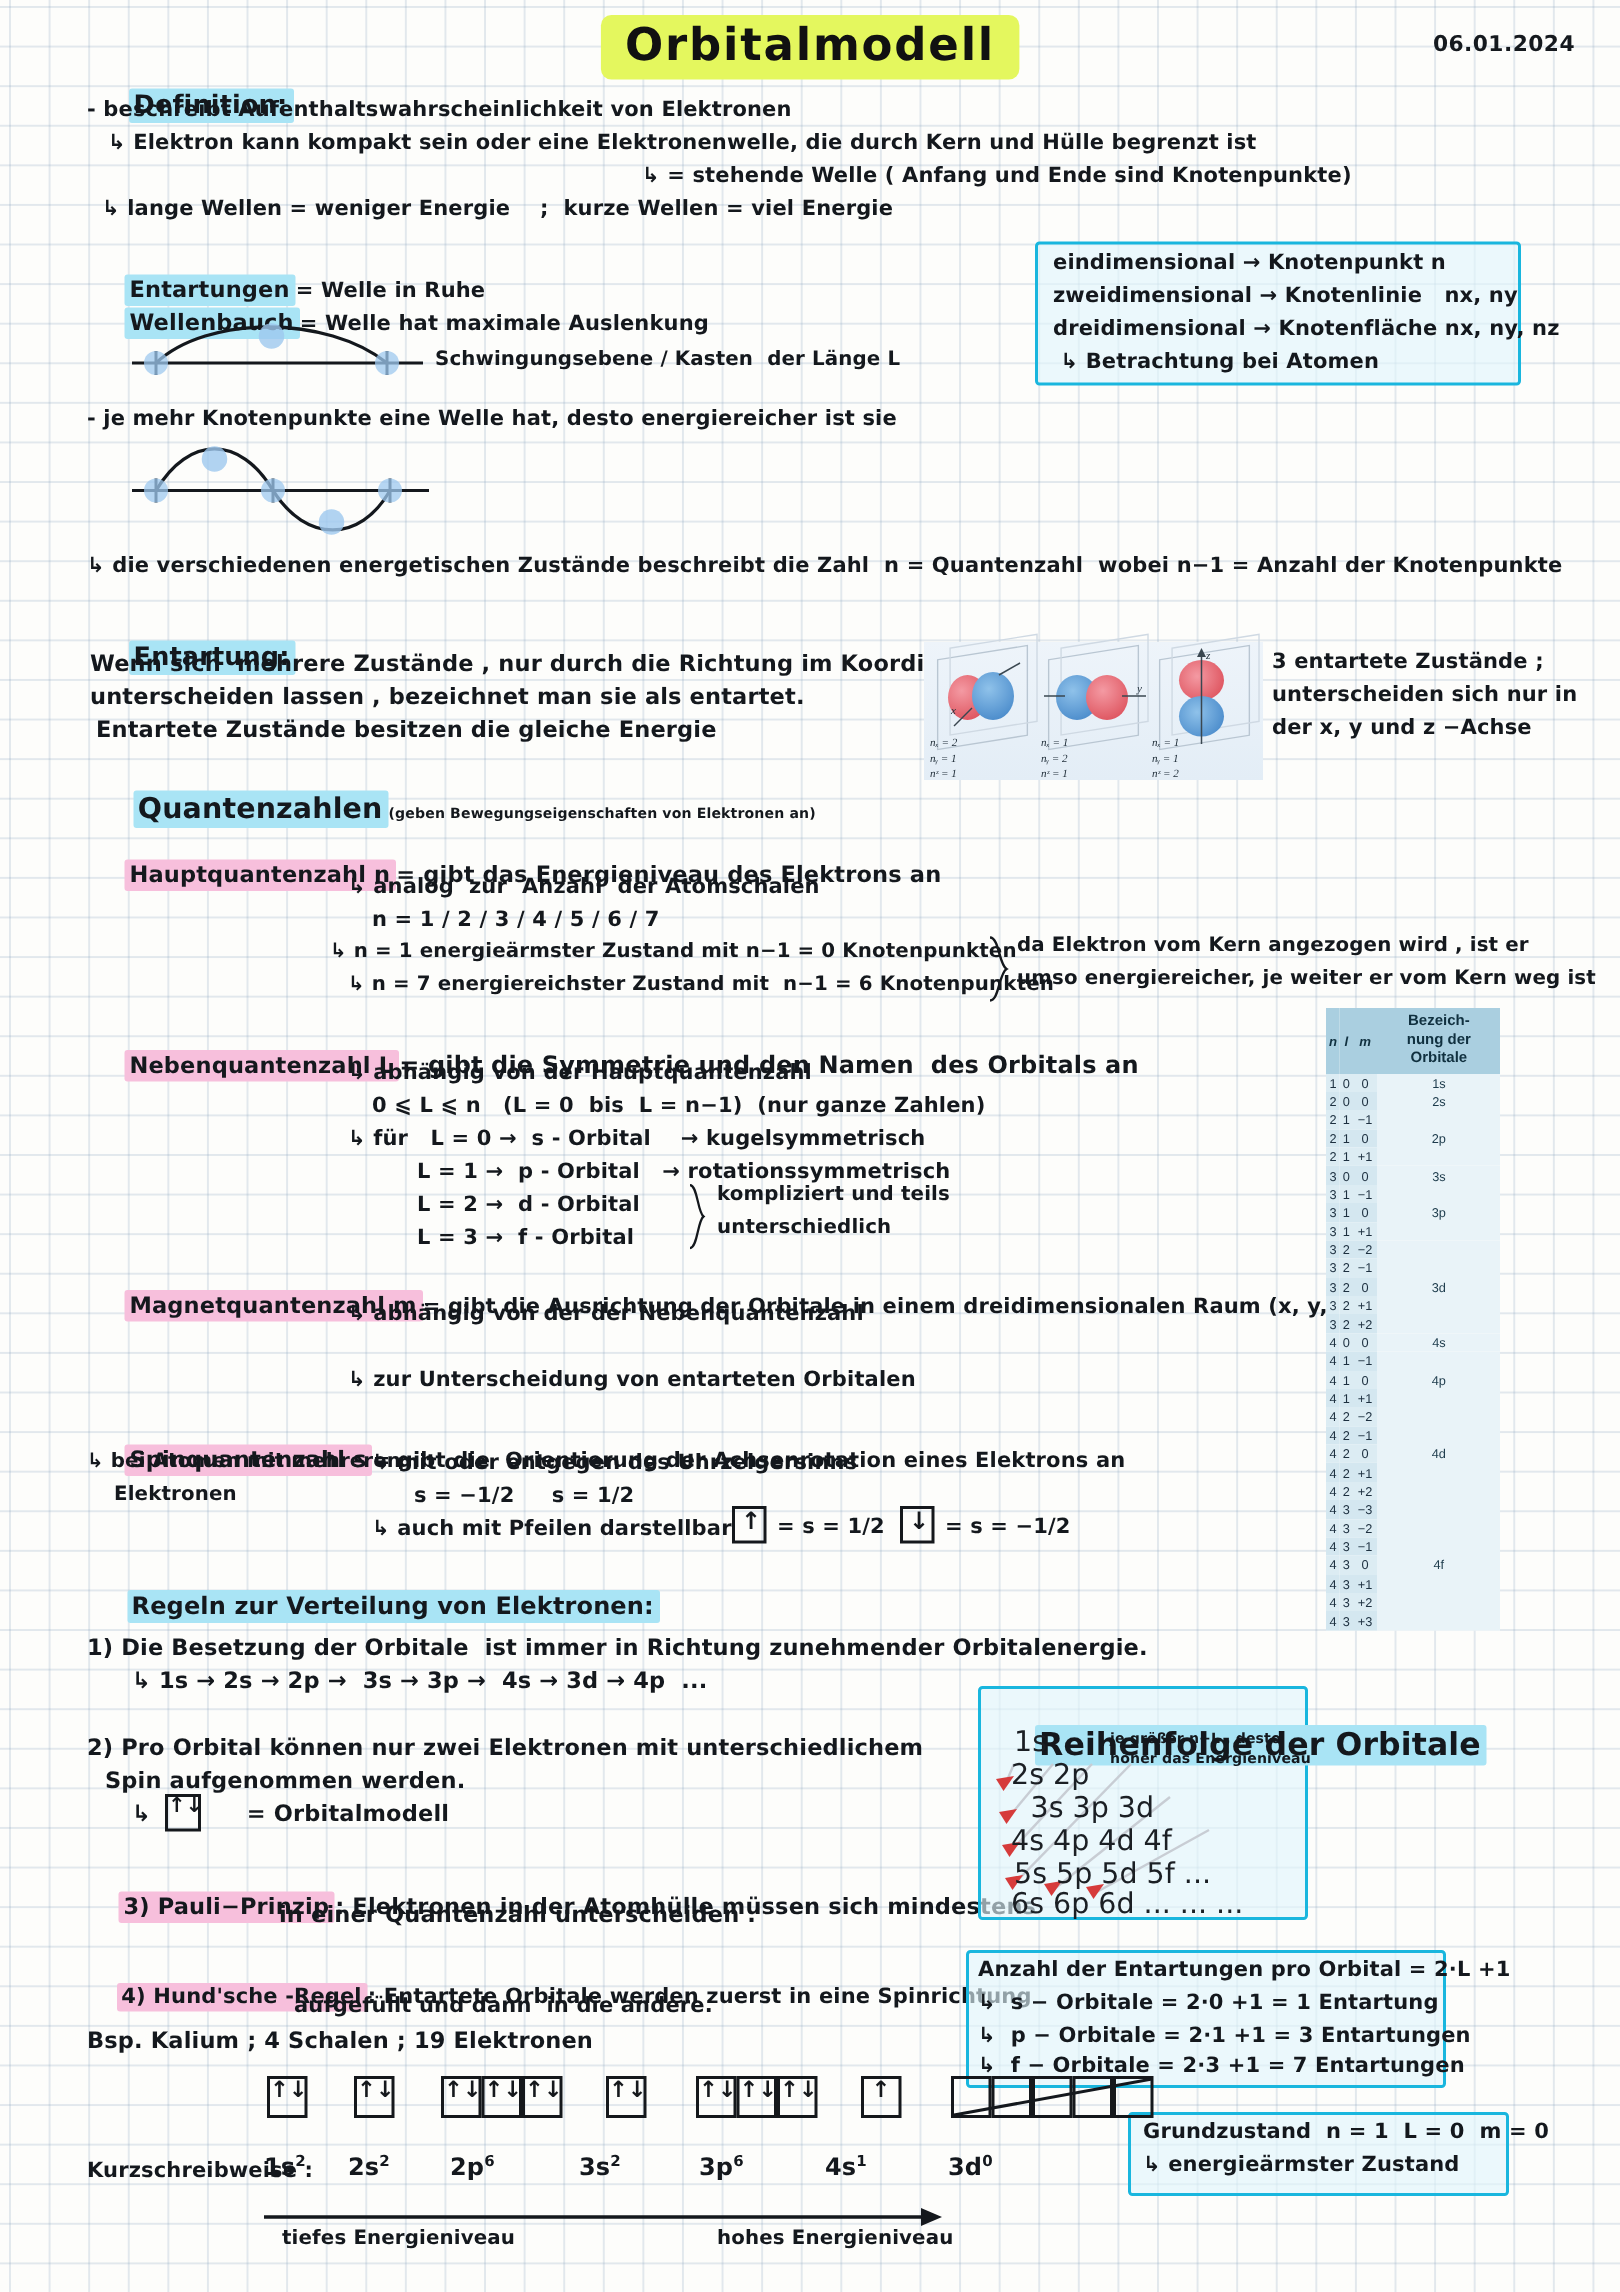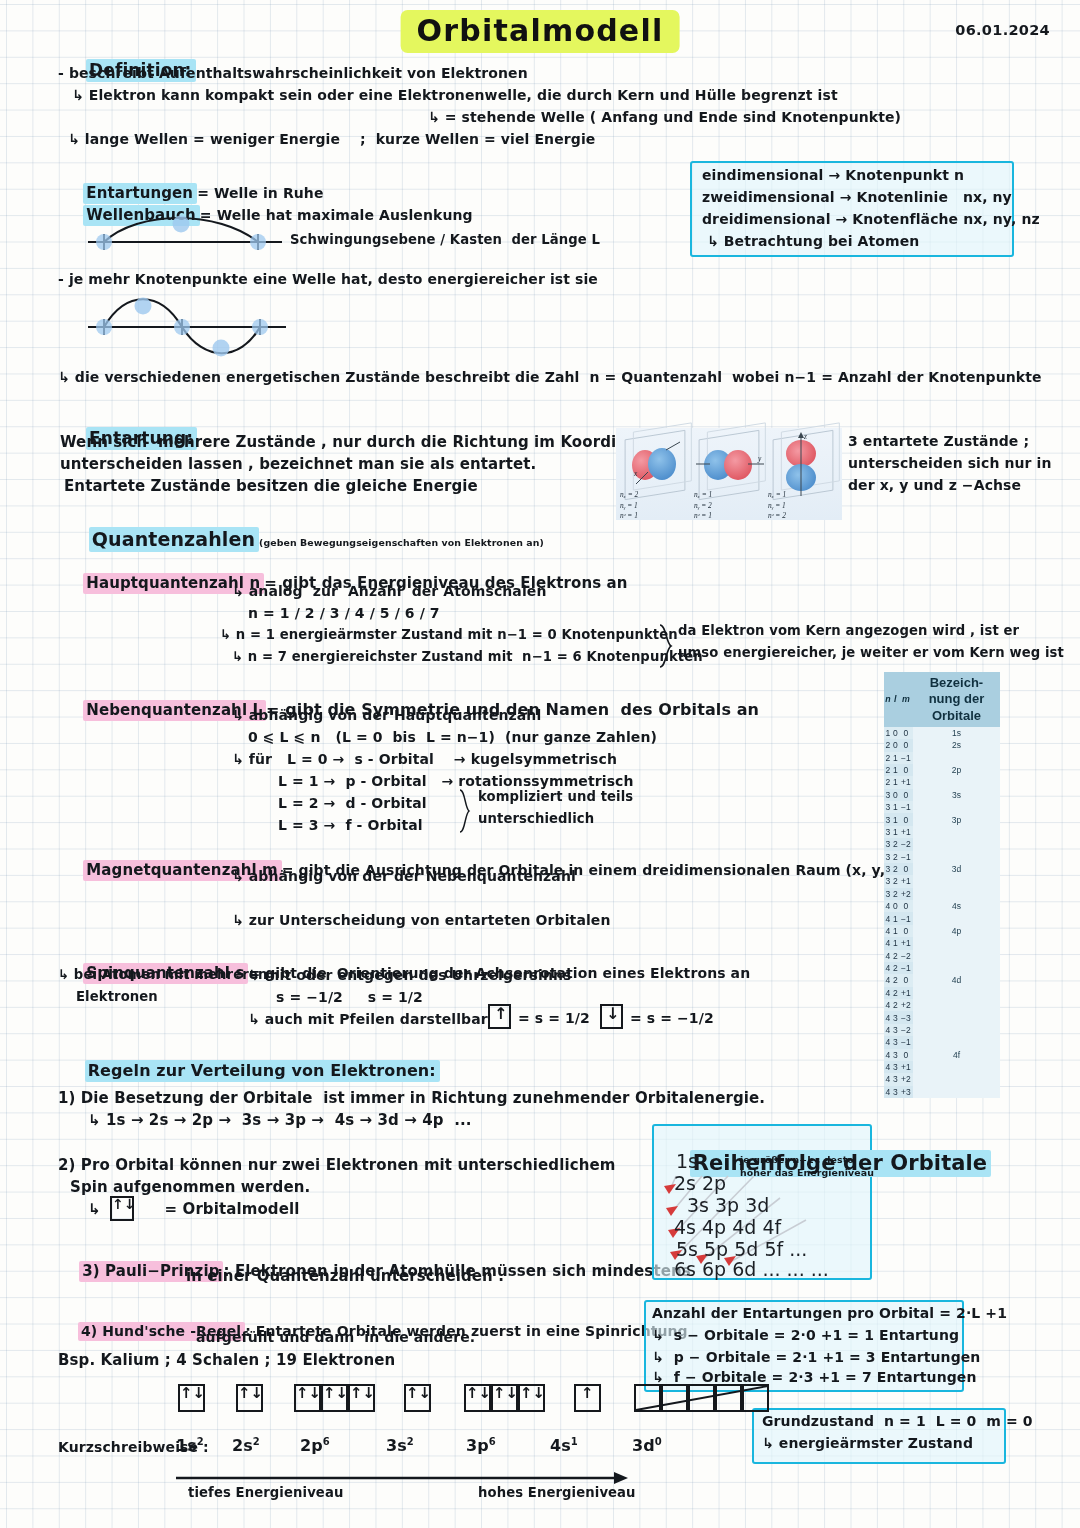--- a/index.html
+++ b/index.html
@@ -82,21 +82,21 @@
     font-size:8.6px;
     color:#1d3040;
     background:#ffffff;
   }
   #qtable th{
     background:#aacfe0;color:#10303f;
     font-weight:700;font-style:italic;
     padding:2px 0 2px 0;text-align:center;
     font-size:8.8px;
   }
-  #qtable th.lbl{font-style:normal;font-size:13px;line-height:1.25;padding:3px 2px;}
+  #qtable th.lbl{font-style:normal;font-size:10px;line-height:1.25;padding:3px 2px;}
   #qtable td{
     text-align:center;padding:1.2px 0;
     background:#dcecf3;
     border:none;
     font-size:8.5px;
   }
   #qtable td.name{background:#e9f3f8;color:#1d3b4c;}
   #qtable tr:nth-child(even) td{background:#d4e7f0;}
   #qtable tr:nth-child(even) td.name{background:#e9f3f8;}
 

